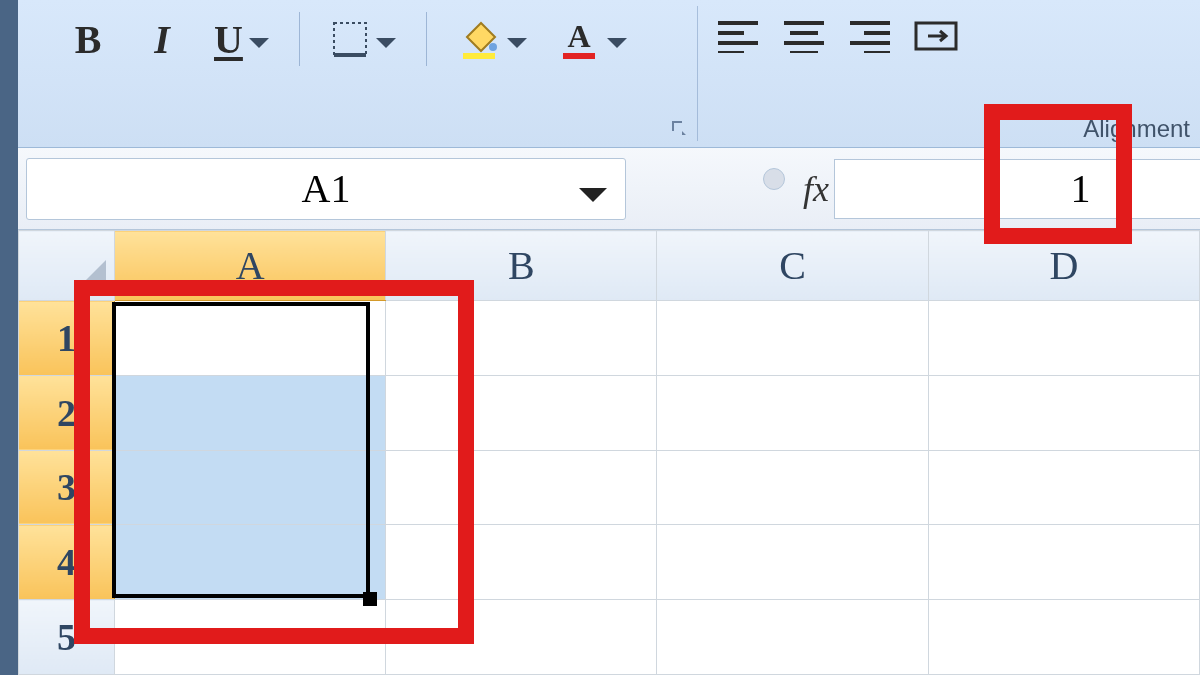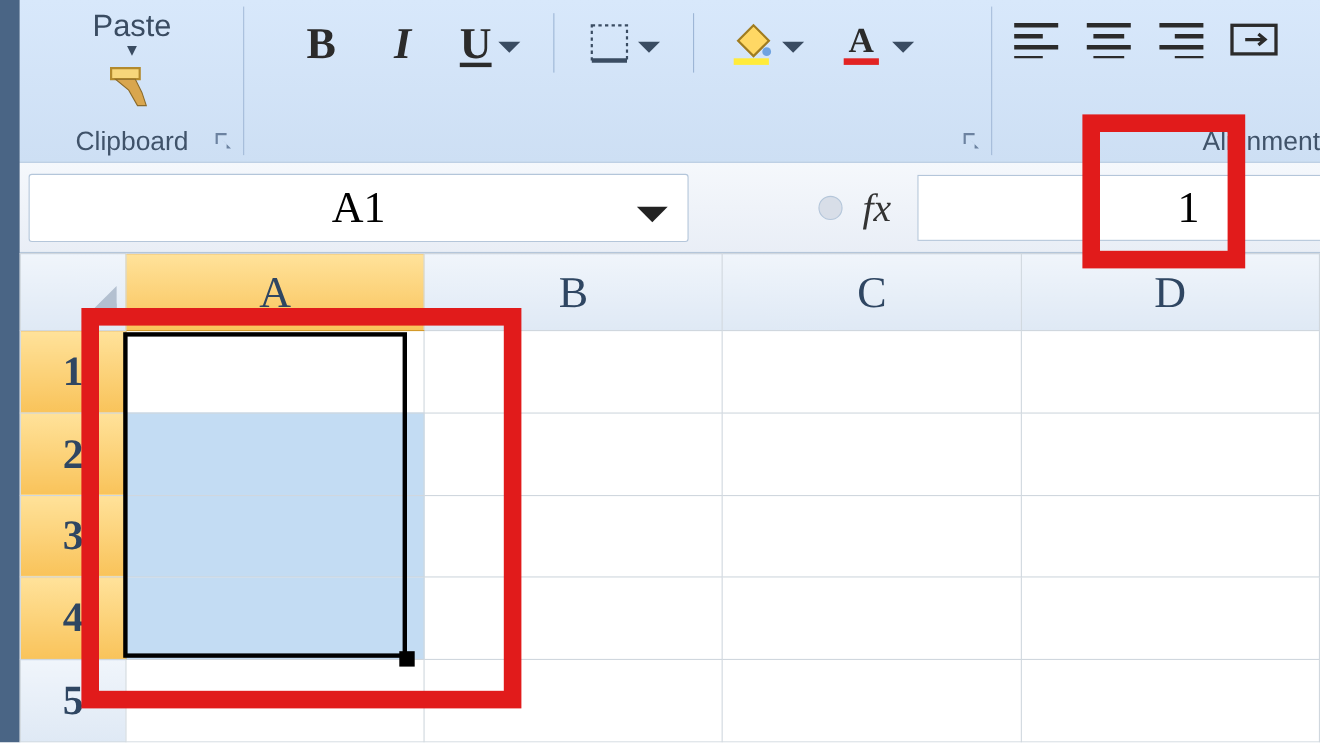--- a/index.html
+++ b/index.html
@@ -98,22 +98,22 @@
     margin: 0 8px;
     display: flex; align-items: center; justify-content: center;
     font-family: "Times New Roman", serif;
     font-size: 40px;
     position: relative;
   }
   .name-box-arrow { position:absolute; right: 18px; }
   .name-box-arrow span{ display:inline-block; border: 14px solid transparent; border-top-color:#222; border-bottom:0;}
   .fb-mid {
     flex: 0 0 200px;
-    display: flex; align-items: center; justify-content: flex-end;
-    gap: 18px; padding-right: 24px;
+    display: flex; justify-content: flex-end;
+    gap: 18px; padding-right: 5px;
   }
   .fb-dot { width: 22px; height: 22px; border-radius: 50%; background:#d8dee8; border:1px solid #b4c6da;}
   .fx-label { font-family: "Times New Roman", serif; font-style: italic; font-size: 36px; color:#333;}
   .formula-input {
     flex: 0 0 160px; height: 60px;
     border: 1px solid #b4c6da; background: #fff;
     font-family: "Times New Roman", serif;
     font-size: 40px; text-align: center;
     outline: none;
   }
@@ -173,39 +173,20 @@
     pointer-events: none;
   }
 </style>
 </head>
 <body>
 
 <div class="left-strip"></div>
 
 <div class="ribbon">
 
-  <div class="ribbon-group" style="flex:0 0 204px">
-    <div class="paste-area">
-      <div class="paste-text">Paste</div>
-      <div class="paste-dd">▾</div>
-      <div class="format-painter">
-        <svg viewBox="0 0 46 40">
-          <path d="M4 4 L30 4 L30 14 L4 14 Z" fill="#f7d67a" stroke="#b38a2d" stroke-width="2"></path>
-          <path d="M8 14 L26 14 L32 26 L36 38 L28 38 L20 24 Z" fill="#d9a64e" stroke="#8b6b2b" stroke-width="1"></path>
-        </svg>
-      </div>
-    </div>
-    <div class="group-label">Clipboard</div>
-    <div class="group-expand">
-      <svg viewBox="0 0 18 18">
-          <path d="M2 2h10v2H4v8H2z" fill="#6c82a0"></path>
-          <path d="M6 6l10 10-4 0 0-4z" fill="#6c82a0"></path>
-        </svg>
-    </div>
-  </div>
 
   <div class="ribbon-group" style="flex:0 0 680px">
     <div class="font-row">
       <div class="ribbon-btn bold-btn">
         <span>B</span>
       </div>
       <div class="ribbon-btn italic-btn">
         <span>I</span>
       </div>
       <div class="ribbon-btn underline-btn">
@@ -271,21 +252,21 @@
           <line x1="16" y1="34" x2="42" y2="34" stroke="#2b2b2b" stroke-width="4"></line>
         </svg>
       </div>
       <div class="ribbon-btn align-btn">
         <svg viewBox="0 0 44 34">
           <rect x="2" y="4" width="40" height="26" fill="none" stroke="#2b2b2b" stroke-width="3"></rect>
           <path d="M14 17h16 M26 12l6 5-6 5" fill="none" stroke="#2b2b2b" stroke-width="3"></path>
         </svg>
       </div>
     </div>
-    <div class="group-label" style="text-align:right; padding-right:0">Alignment</div>
+    <div class="group-label" style="text-align:right; padding-right:10px">Alignment</div>
   </div>
 </div>
 
 <div class="formula-bar">
   <div class="name-box">
     <span>A1</span>
     <div class="name-box-arrow"><span></span></div>
   </div>
   <div class="fb-mid">
     <div class="fb-dot"></div>

